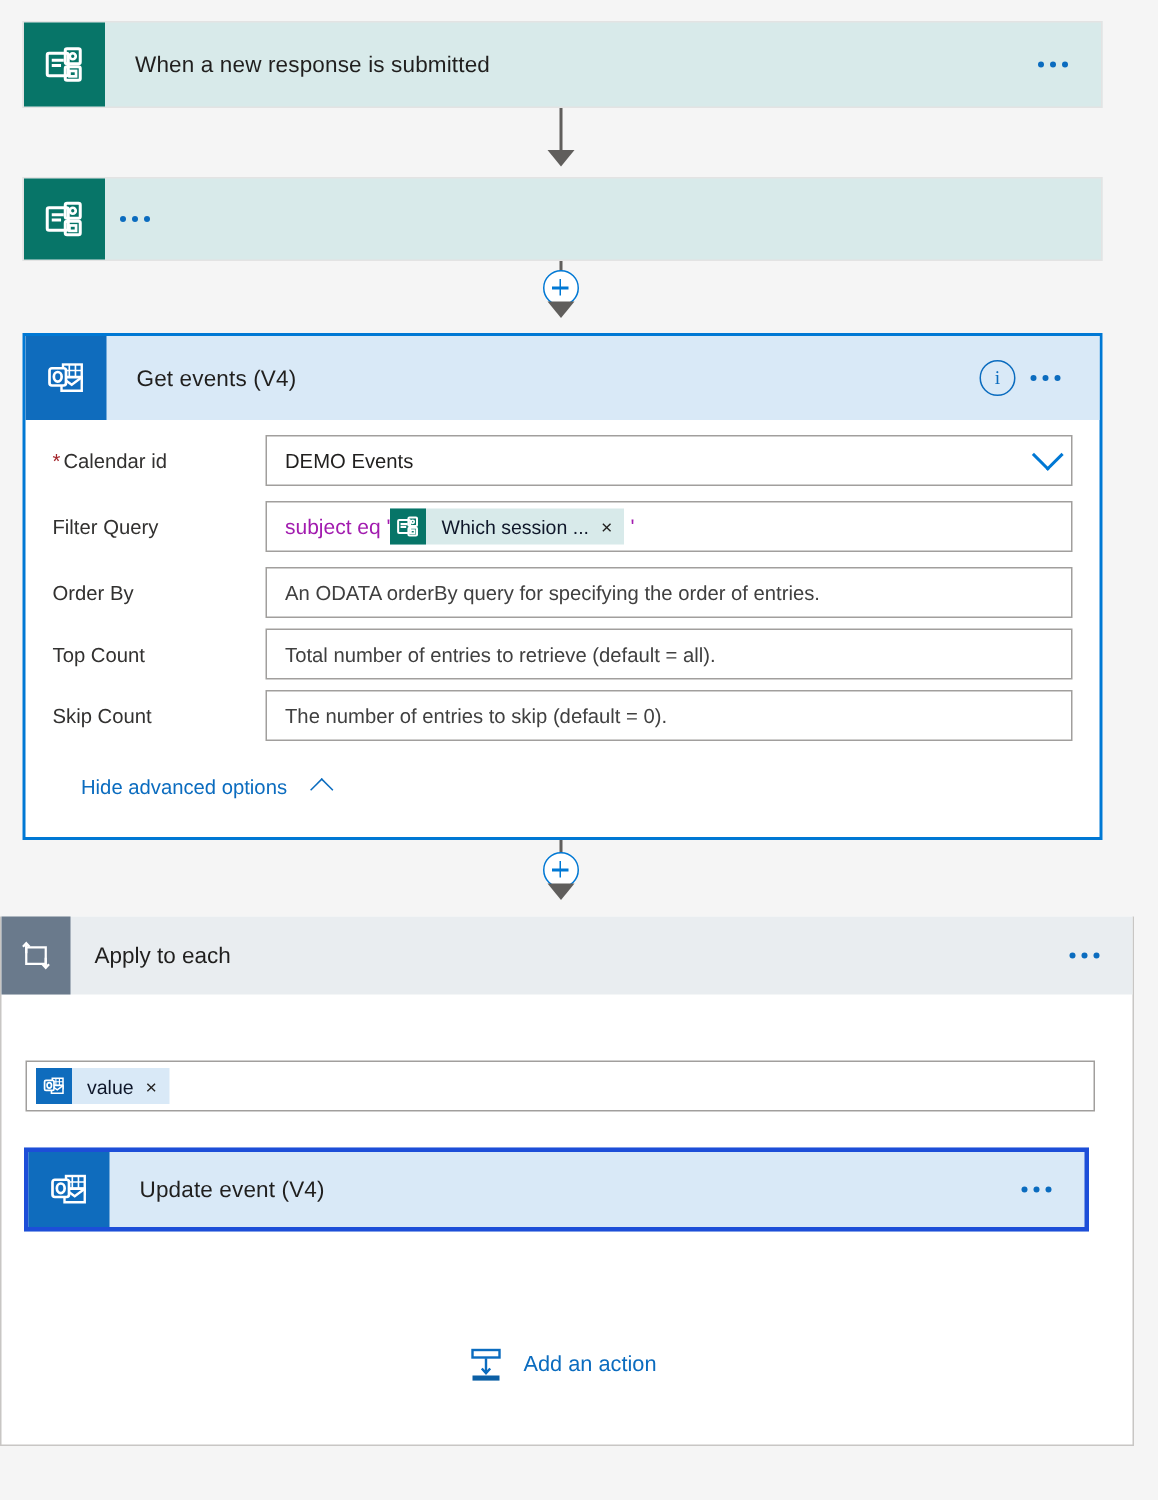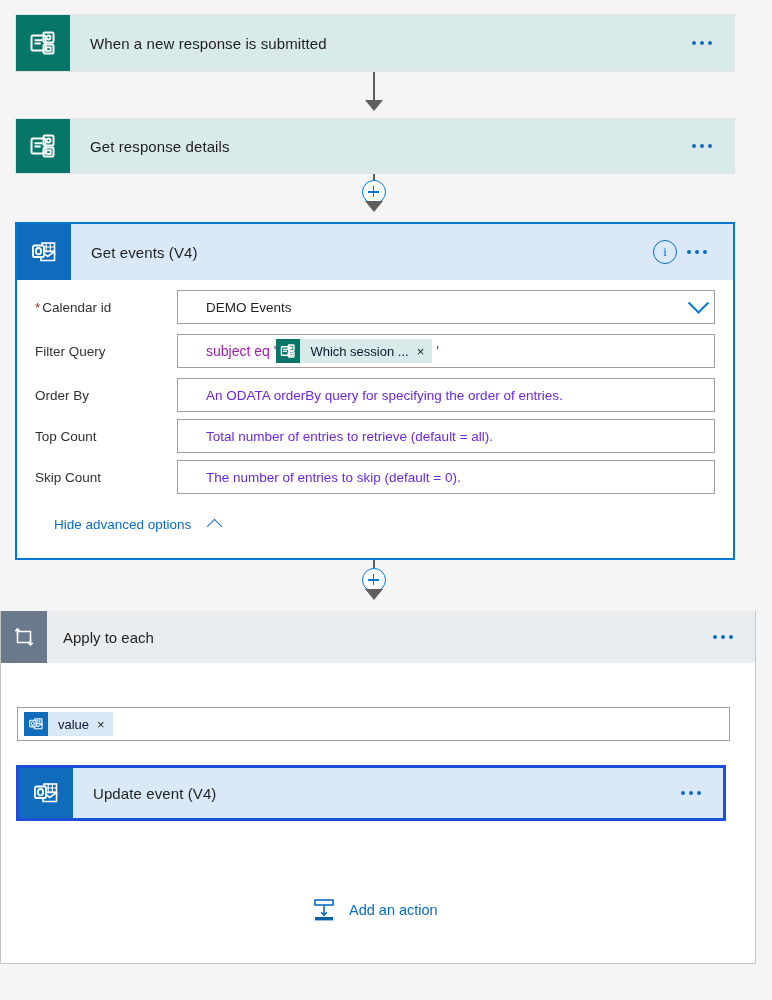--- a/index.html
+++ b/index.html
@@ -144,26 +144,26 @@
   }
   .req-star { color: #a4262c; margin-right: 2px; }
   .param-field {
     flex: 1 1 auto;
     margin-right: 18px;
     height: 34px;
     border: 1px solid #a19f9d;
     background: #fff;
     display: flex;
     align-items: center;
-    padding: 0 8px 0 28px;
+    padding: 0 8px 0 12px;
     box-sizing: border-box;
     font-size: 13.5px;
   }
   .field-value { color: #201f1e; }
-  .field-placeholder { color: #6d28d9; }
+  .field-placeholder { color: #404040; }
   .chevron-down {
     margin-left: auto;
     width: 13px; height: 13px;
     border-right: 2px solid #0078d4;
     border-bottom: 2px solid #0078d4;
     transform: rotate(45deg) translate(-3px,-3px);
   }
 
   
   .token {
@@ -295,21 +295,20 @@
     <div class="icon-box icon-teal">
       <svg width="28" height="28" viewBox="0 0 28 28" aria-hidden="true">
         <rect x="2.5" y="6.5" width="14" height="15" rx="1.2" fill="none" stroke="#ffffff" stroke-width="2"></rect>
         <path d="M6.5 11.2h6 M6.5 14.6h4.2" stroke="#ffffff" stroke-width="2" stroke-linecap="square"></path>
         <rect x="14.5" y="3.5" width="10" height="10" rx="1.2" fill="none" stroke="#ffffff" stroke-width="2"></rect>
         <circle cx="19.5" cy="8.5" r="2" fill="none" stroke="#ffffff" stroke-width="1.8"></circle>
         <rect x="14.5" y="15.5" width="10" height="9" rx="1.2" fill="none" stroke="#ffffff" stroke-width="2"></rect>
         <rect x="17.3" y="18.3" width="4.4" height="3.6" fill="none" stroke="#ffffff" stroke-width="1.8"></rect>
       </svg>
     </div>
-    <div class="card-title">Get response details</div>
     <div class="ellipsis-btn">
       <i></i>
       <i></i>
       <i></i>
     </div>
   </div>
 </div>
 
 <div class="connector" style="top:174px; height:10px;"></div>
 <div class="plus-circle" style="top:180px;"></div>

